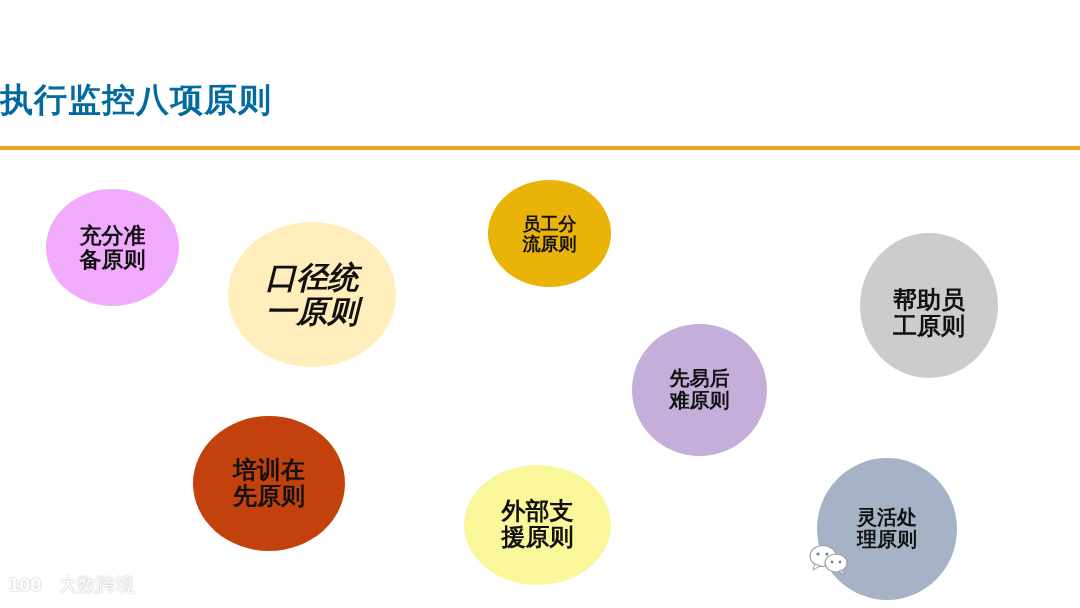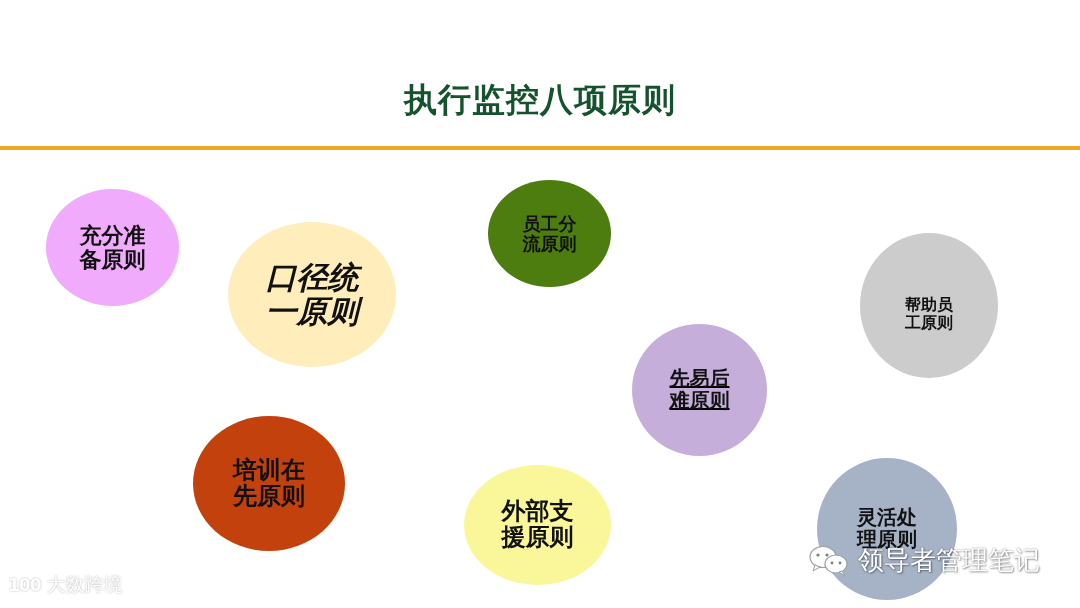--- a/index.html
+++ b/index.html
@@ -3,21 +3,21 @@
   <meta charset="utf-8">
   <style>
     html, body { margin: 0; padding: 0; }
     body {
       width: 1080px; height: 608px; position: relative; overflow: hidden;
       background: #ffffff;
       font-family: "DejaVu Sans", "Liberation Sans", sans-serif;
     }
     .title {
       position: absolute; left: 0; width: 1080px; top: 78px;
-      text-align: center; font-size: 33px; font-weight: bold; color: #14532d;
+      font-size: 33px; font-weight: bold; color: #0369a1;
       letter-spacing: 1px;
     }
     .rule {
       position: absolute; left: 0; top: 146px; width: 1080px; height: 4px;
       background: #F0A720;
     }
     .bubble {
       position: absolute; border-radius: 50%;
       display: flex; align-items: center; justify-content: center;
     }
@@ -29,46 +29,46 @@
       position: absolute; left: 808px; top: 543px; display: flex; align-items: center;
       color: #ffffff; font-size: 26px;
       text-shadow: 0 0 2px rgba(0,0,0,0.45), 1px 1px 2px rgba(0,0,0,0.35);
     }
     .wm-right svg { margin-right: 6px; }
     .wm-left {
       position: absolute; left: 8px; top: 572px; display: flex; align-items: center;
       color: #ffffff; font-size: 19px;
       text-shadow: 0 0 2px rgba(0,0,0,0.35);
     }
-    .wm-left .logo { font-weight: bold; font-size: 17px; margin-right: 6px; letter-spacing: -1px; }
+    .wm-left .logo { font-weight: bold; font-size: 17px; margin-right: 18px; letter-spacing: -1px; }
   </style>
 </head>
 <body>
 
 <div class="title">执行监控八项原则</div>
 <div class="rule" style="background: rgb(240, 167, 32);"></div>
 
 <div id="bubbles">
   <div class="bubble" style="left: 46px; top: 189px; width: 133px; height: 117px; background: #f0abfc;">
       <span class="label" style="font-size: 22px;">充分准
 备原则</span>
     </div>
   <div class="bubble" style="left: 228px; top: 222px; width: 168px; height: 145px; background: rgb(255, 238, 187); font-style: italic;">
       <span class="label" style="font-size: 31px;">口径统
 一原则</span>
     </div>
-  <div class="bubble" style="left: 488px; top: 180px; width: 123px; height: 107px; background: #4d7c0f;">
+  <div class="bubble" style="left: 488px; top: 180px; width: 123px; height: 107px; background: #eab308;">
       <span class="label" style="font-size: 18px;">员工分
 流原则</span>
     </div>
   <div class="bubble" style="left: 860px; top: 233px; width: 138px; height: 145px; background: rgb(204, 204, 204);">
-      <span class="label" style="font-size: 16px; margin-top: 16px;">帮助员
+      <span class="label" style="font-size: 24px; margin-top: 16px;">帮助员
 工原则</span>
     </div>
-  <div class="bubble" style="left: 632px; top: 324px; width: 135px; height: 132px; background: rgb(197, 174, 218); text-decoration: underline;">
+  <div class="bubble" style="left: 632px; top: 324px; width: 135px; height: 132px; background: rgb(197, 174, 218);">
       <span class="label" style="font-size: 20px;">先易后
 难原则</span>
     </div>
   <div class="bubble" style="left: 193px; top: 416px; width: 152px; height: 135px; background: #c2410c;">
       <span class="label" style="font-size: 24px;">培训在
 先原则</span>
     </div>
   <div class="bubble" style="left: 464px; top: 465px; width: 147px; height: 120px; background: rgb(250, 247, 154);">
       <span class="label" style="font-size: 24px;">外部支
 援原则</span>
@@ -83,19 +83,18 @@
   <svg width="44" height="34" viewBox="0 0 44 34">
     <ellipse cx="15" cy="13" rx="13" ry="10.5" fill="#ffffff" stroke="#9aa0a6" stroke-width="1.2"></ellipse>
     <path d="M7 21 L5 27 L12 23 Z" fill="#ffffff" stroke="#9aa0a6" stroke-width="1"></path>
     <ellipse cx="28" cy="20" rx="11" ry="9" fill="#ffffff" stroke="#9aa0a6" stroke-width="1.2"></ellipse>
     <path d="M34 27 L37 32 L31 28 Z" fill="#ffffff" stroke="#9aa0a6" stroke-width="1"></path>
     <circle cx="10" cy="11" r="1.6" fill="#7a7f85"></circle>
     <circle cx="19" cy="11" r="1.6" fill="#7a7f85"></circle>
     <circle cx="24" cy="19" r="1.4" fill="#7a7f85"></circle>
     <circle cx="32" cy="19" r="1.4" fill="#7a7f85"></circle>
   </svg>
-  <span>领导者管理笔记</span>
 </div>
 
 <div class="wm-left">
   <span class="logo">100</span>
   <span>大数跨境</span>
 </div>
 
 </body></html>

